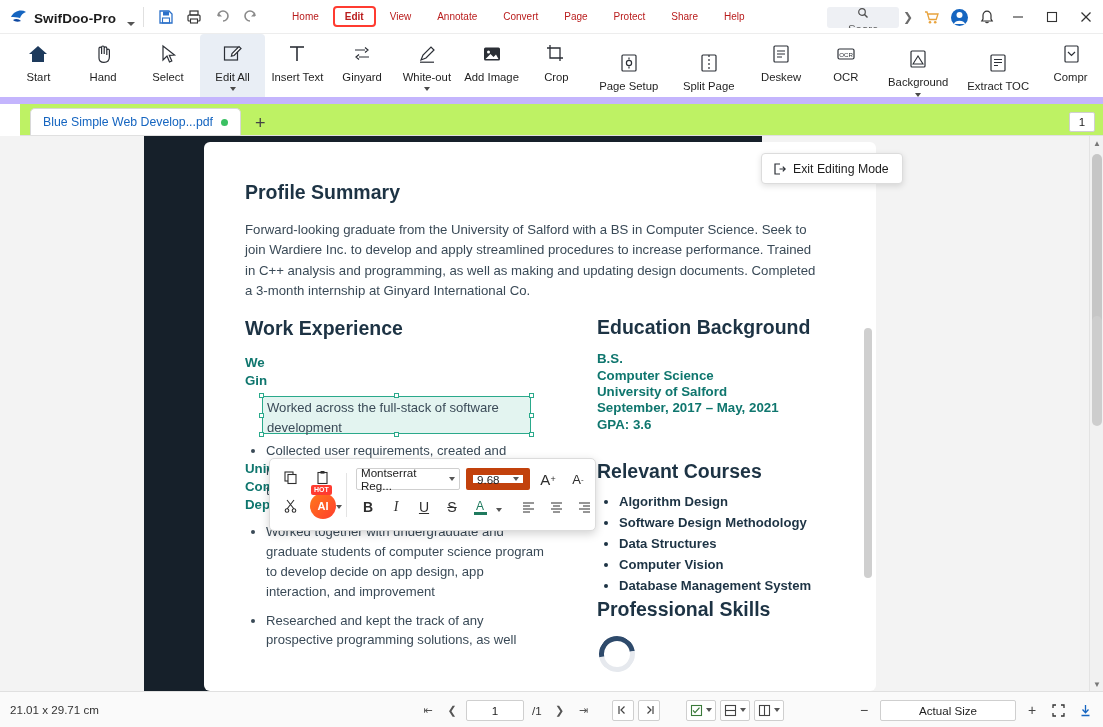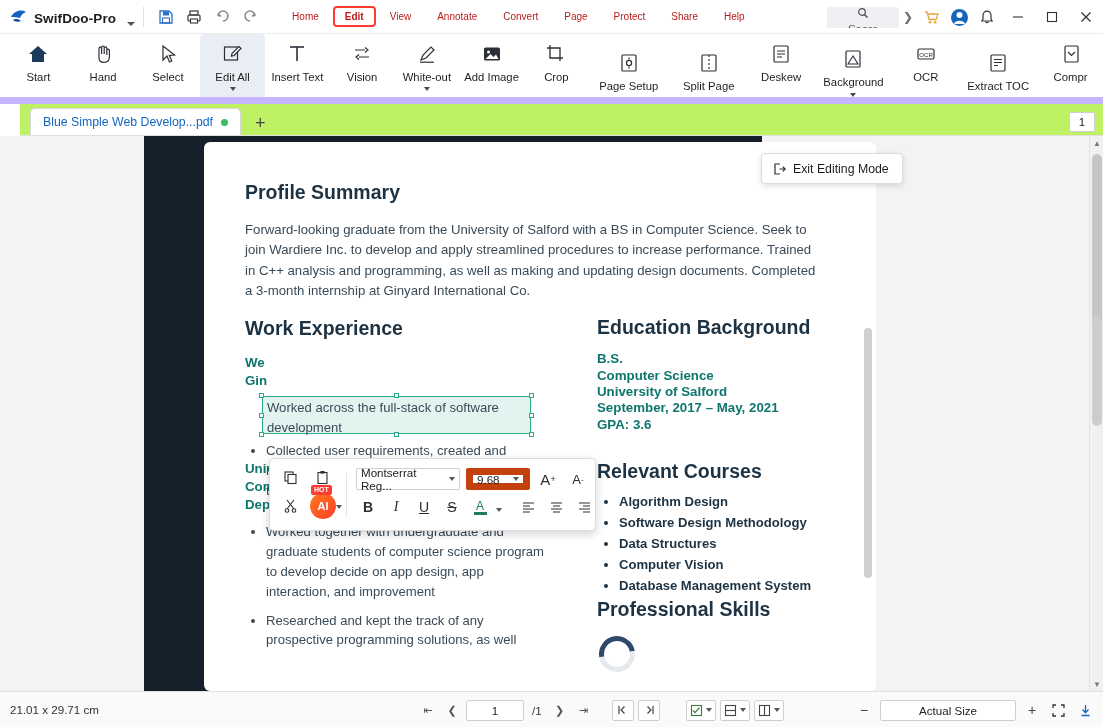--- a/index.html
+++ b/index.html
@@ -438,21 +438,21 @@
       </span>
       <span class="lbl">Insert Text</span>
     </div>
 
     <div class="rb">
       <span class="gl">
         <svg width="22" height="22" viewBox="0 0 22 22">
             <path d="M4 7h10 M14 4.5 L17 7 L14 9.5 M18 14H8 M8 11.5 L5 14 L8 16.5" fill="none" stroke="#2b2f36" stroke-width="1.2"></path>
           </svg>
       </span>
-      <span class="lbl">Vision</span>
+      <span class="lbl">Ginyard</span>
     </div>
 
     <div class="rb">
       <span class="gl">
         <svg width="22" height="22" viewBox="0 0 22 22">
             <path d="M5 17 L7 12 L15 4 L18 7 L10 15 Z" fill="none" stroke="#2b2f36" stroke-width="1.2"></path>
             <line x1="4" y1="19.2" x2="18" y2="19.2" stroke="#2b2f36" stroke-width="1.2"></line>
           </svg>
       </span>
       <span class="lbl">White-out</span>
@@ -505,39 +505,39 @@
     <div class="rb">
       <span class="gl">
         <svg width="22" height="22" viewBox="0 0 22 22">
             <rect x="4" y="3" width="14" height="16" rx="1" fill="none" stroke="#2b2f36" stroke-width="1.2"></rect>
             <path d="M7 8 L15 8 M7 11 L15 11 M7 14 L12 14" stroke="#2b2f36" stroke-width="1.1"></path>
           </svg>
       </span>
       <span class="lbl">Deskew</span>
     </div>
 
+    <div class="rb">
+      <span class="gl">
+        <svg width="22" height="22" viewBox="0 0 22 22">
+            <rect x="3" y="6" width="16" height="10" rx="1.5" fill="none" stroke="#2b2f36" stroke-width="1.2"></rect>
+            <text x="11" y="13.6" font-size="6.2" text-anchor="middle" fill="#2b2f36" font-family="Liberation Sans">OCR</text>
+          </svg>
+      </span>
+      <span class="lbl">OCR</span>
+    </div>
+
     <div class="rb wide">
       <span class="gl">
         <svg width="22" height="22" viewBox="0 0 22 22">
             <rect x="4" y="3" width="14" height="16" rx="1" fill="none" stroke="#2b2f36" stroke-width="1.2"></rect>
             <path d="M6 16 L11 8 L16 16 Z" fill="none" stroke="#2b2f36" stroke-width="1.1"></path>
           </svg>
       </span>
       <span class="lbl">Background</span>
       <span class="dd"></span>
-    </div>
-
-    <div class="rb">
-      <span class="gl">
-        <svg width="22" height="22" viewBox="0 0 22 22">
-            <rect x="3" y="6" width="16" height="10" rx="1.5" fill="none" stroke="#2b2f36" stroke-width="1.2"></rect>
-            <text x="11" y="13.6" font-size="6.2" text-anchor="middle" fill="#2b2f36" font-family="Liberation Sans">OCR</text>
-          </svg>
-      </span>
-      <span class="lbl">OCR</span>
     </div>
 
     <div class="rb wide">
       <span class="gl">
         <svg width="22" height="22" viewBox="0 0 22 22">
             <rect x="4" y="3" width="14" height="16" rx="1" fill="none" stroke="#2b2f36" stroke-width="1.2"></rect>
             <path d="M7 7.5 H15 M7 10.5 H15 M7 13.5 H11" stroke="#2b2f36" stroke-width="1.1"></path>
           </svg>
       </span>
       <span class="lbl">Extract TOC</span>

